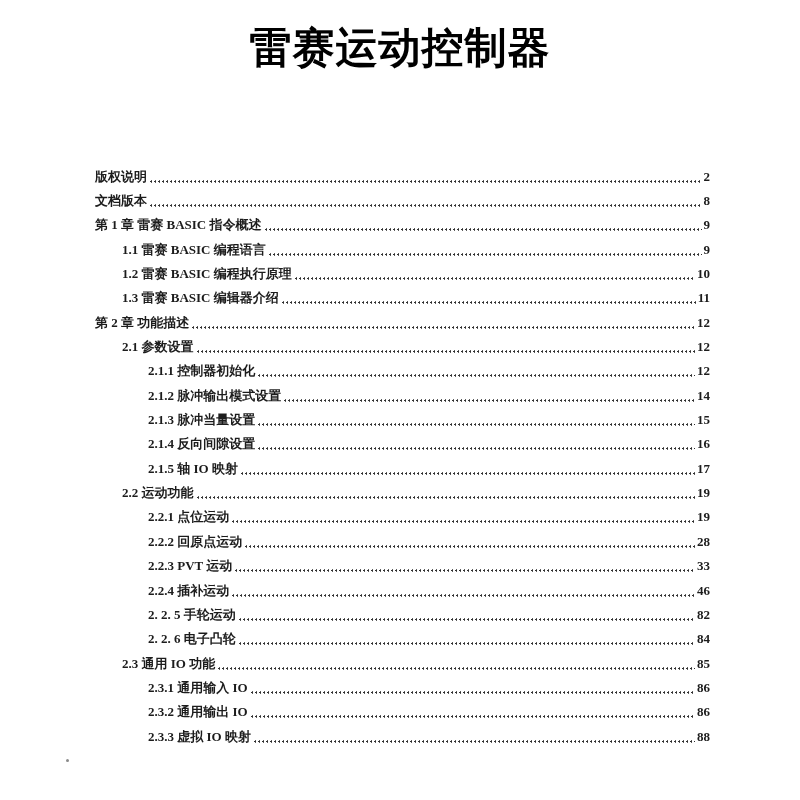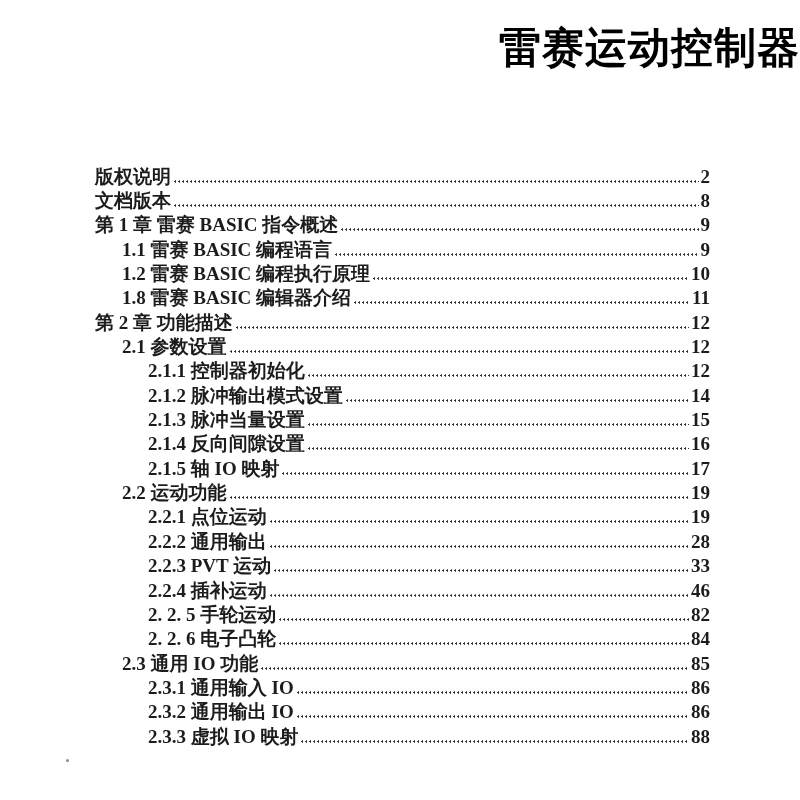--- a/index.html
+++ b/index.html
@@ -23,33 +23,32 @@
     width: 800px;
     text-align: center;
   }
   .title-line {
     margin: 0;
     font-size: 42px;
     line-height: 57px;
     font-weight: bold;
     color: #000000;
     letter-spacing: 1px;
-    text-align: right;
   }
   .toc {
     position: absolute;
     top: 164px;
     left: 95px;
     width: 615px; 
   }
   .toc-row {
     display: flex;
     align-items: center;
     height: 24.35px;
-    font-size: 19px;
+    font-size: 13px;
     font-weight: bold;
     line-height: 1;
     white-space: nowrap;
     cursor: pointer;
   }
   .toc-row.lvl0 { padding-left: 0; }
   .toc-row.lvl1 { padding-left: 27px; }
   .toc-row.lvl2 { padding-left: 53px; text-align: right; }
   .toc-label {
     flex: 0 0 auto;
@@ -105,21 +104,21 @@
         <span class="toc-label">1.1 雷赛 BASIC 编程语言</span>
         <span class="leader"></span>
         <span class="toc-page">9</span>
       </div>
       <div class="toc-row lvl1">
         <span class="toc-label">1.2 雷赛 BASIC 编程执行原理</span>
         <span class="leader"></span>
         <span class="toc-page">10</span>
       </div>
       <div class="toc-row lvl1">
-        <span class="toc-label">1.8 雷赛 BASIC 编辑器介绍</span>
+        <span class="toc-label">1.3 雷赛 BASIC 编辑器介绍</span>
         <span class="leader"></span>
         <span class="toc-page">11</span>
       </div>
       <div class="toc-row lvl0">
         <span class="toc-label">第 2 章 功能描述</span>
         <span class="leader"></span>
         <span class="toc-page">12</span>
       </div>
       <div class="toc-row lvl1">
         <span class="toc-label">2.1 参数设置</span>
@@ -155,21 +154,21 @@
         <span class="toc-label">2.2 运动功能</span>
         <span class="leader"></span>
         <span class="toc-page">19</span>
       </div>
       <div class="toc-row lvl2">
         <span class="toc-label">2.2.1 点位运动</span>
         <span class="leader"></span>
         <span class="toc-page">19</span>
       </div>
       <div class="toc-row lvl2">
-        <span class="toc-label">2.2.2 通用输出</span>
+        <span class="toc-label">2.2.2 回原点运动</span>
         <span class="leader"></span>
         <span class="toc-page">28</span>
       </div>
       <div class="toc-row lvl2">
         <span class="toc-label">2.2.3 PVT 运动</span>
         <span class="leader"></span>
         <span class="toc-page">33</span>
       </div>
       <div class="toc-row lvl2">
         <span class="toc-label">2.2.4 插补运动</span>

